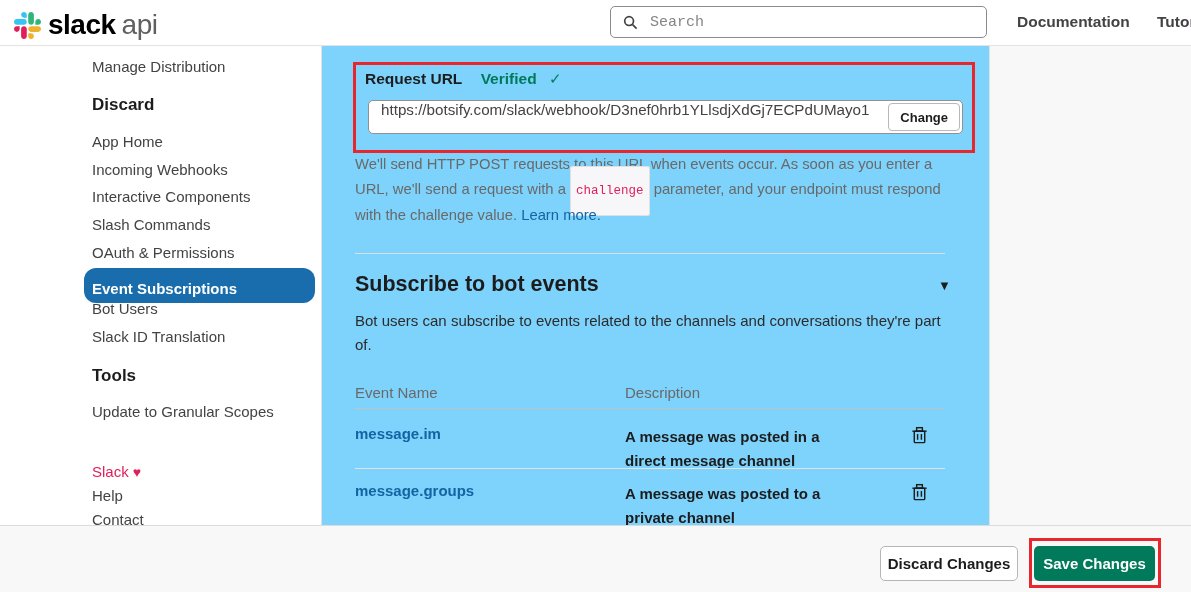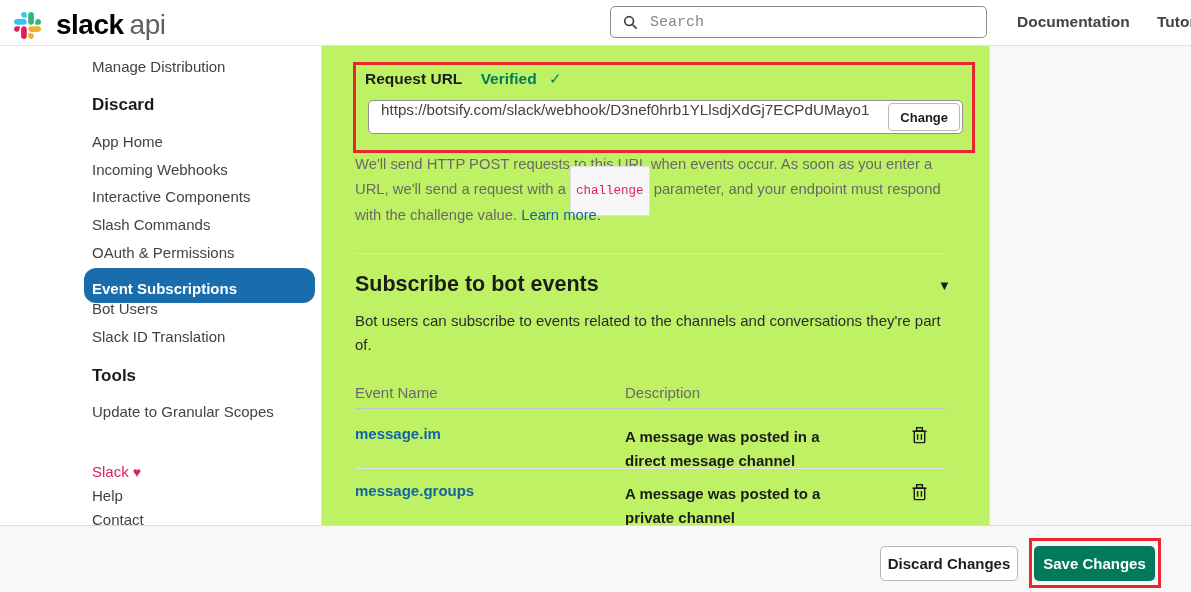--- a/index.html
+++ b/index.html
@@ -9,21 +9,21 @@
     background: #f8f8f8;
     position: relative;
     color: #1d1c1d;
   }
 
   
   .header {
     position: absolute; top: 0; left: 0; width: 1191px; height: 46px;
     background: #fff; border-bottom: 1px solid #e3e3e3; z-index: 5;
   }
-  .logo-wrap { position: absolute; left: 14px; top: 9px; display: flex; align-items: center; gap: 8px; }
+  .logo-wrap { position: absolute; left: 14px; top: 9px; display: flex; align-items: center; }
   .logo-svg { width: 27px; height: 27px; }
   .logo-text { margin-left: 7px; font-size: 28px; letter-spacing: -0.5px; }
   .logo-bold { font-weight: 800; color: #000; }
   .logo-light { font-weight: 300; color: #616061; margin-left: 6px; }
   .search-box {
     position: absolute; left: 610px; top: 6px; width: 377px; height: 32px;
     border: 1px solid #8b8b8b; border-radius: 5px; background: #fff;
     display: flex; align-items: center; padding-left: 12px;
   }
   .search-box svg { width: 15px; height: 15px; flex: 0 0 auto; }
@@ -52,21 +52,21 @@
   .sb-active {
     left: 84px; background: var(--active-bg); color: #fff; font-weight: 700;
     padding: 10px 10px 3px 8px; border-radius: 12px; width: 231px;
   }
   .sb-pink { color: var(--pink); }
   .heart { color: var(--pink); margin-left: 4px; font-size: 14px; }
 
   
   .main {
     position: absolute; left: 322px; top: 46px; width: 668px; height: 479px;
-    background: #bef264; border-right: 1px solid #e1e1e1; overflow: hidden;
+    background: #7dd3fc; border-right: 1px solid #e1e1e1; overflow: hidden;
   }
   .annotation-box { position: absolute; border: 3px solid var(--annotation); z-index: 4; pointer-events: none; }
   .anno-request { left: 31px; top: 16px; width: 622px; height: 91px; }
 
   .request-label-row { position: absolute; left: 43px; top: 24px; font-size: 15.5px; }
   .request-label { font-weight: 700; color: #1d1c1d; }
   .verified { color: var(--green); font-weight: 700; margin-left: 14px; }
   .verified-check { color: var(--green); margin-left: 8px; font-size: 15px; }
 
   .url-field {

